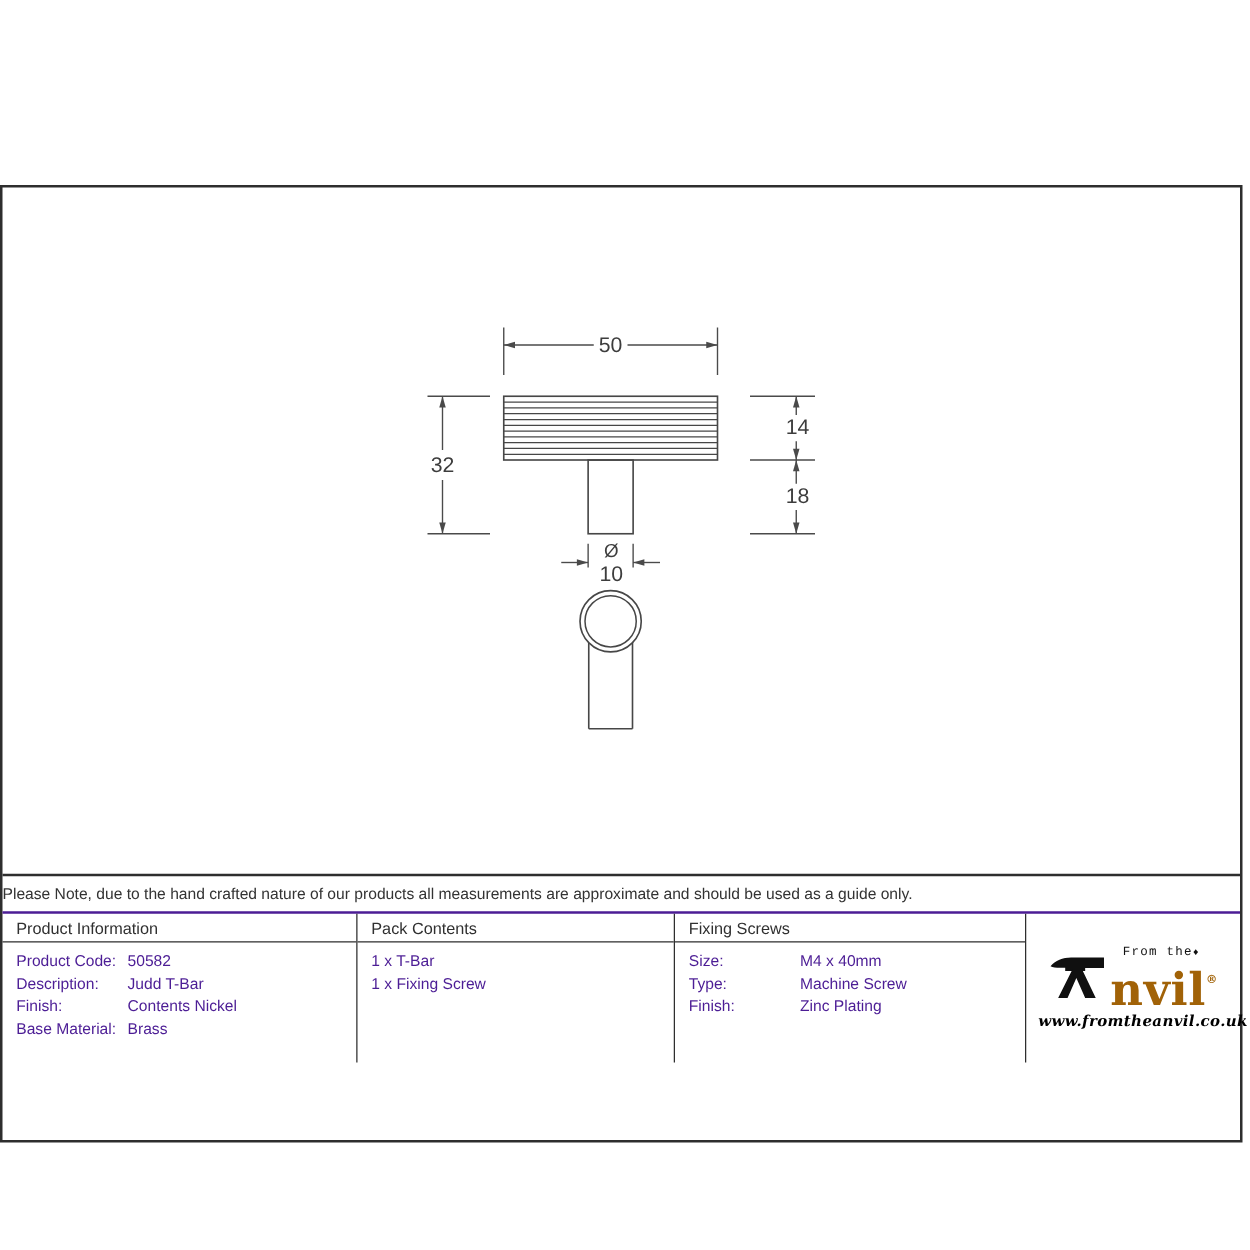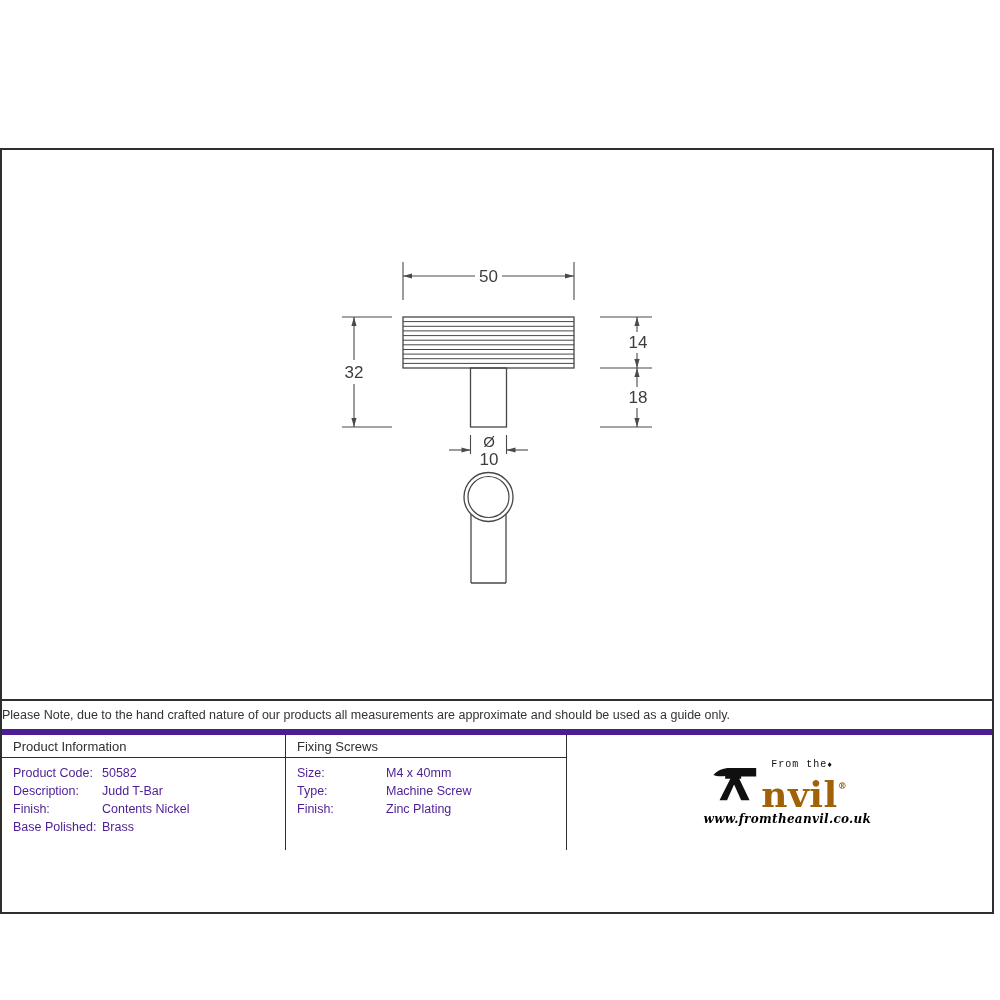--- a/index.html
+++ b/index.html
@@ -13,21 +13,21 @@
   .drawing-area { position:relative; height:549px; width:100%; }
   .drawing-area svg { display:block; }
 
   .dim-text { font-family:"Liberation Sans", sans-serif; font-size:17px; fill:#3d3d3d;
     text-anchor:middle; dominant-baseline:central; }
   .dim-text.small { font-size:15px; }
 
   .note-row { height:30px; border-top:2px solid #2e2e2e; display:flex; align-items:center;
     padding-left:0; font-size:12.5px; color:#333333; }
 
-  .spec-table { display:flex; height:121px; border-top:6px solid #4c1d95; width:100%; }
+  .spec-table { display:flex; height:121px; border-top:2px solid #4c1d95; width:100%; }
   .spec-col { height:100%; }
   .spec-col.bordered { border-right:1.5px solid #2e2e2e; }
   .col-product { width:284px; }
   .col-pack { width:254px; }
   .col-fixing { width:281px; }
   .col-logo { flex:1; display:flex; align-items:center; justify-content:center; }
 
   .col-header { height:23px; border-bottom:1.5px solid #2e2e2e; display:flex;
     align-items:center; padding-left:11px; font-size:13px; color:#303030; }
   .col-body { padding:6px 0 0 11px; font-size:12.5px; color:#4c1d95; }
@@ -150,26 +150,33 @@
         </div>
         <div class="spec-row">
           <span class="spec-label">Description:</span>
           <span>Judd T-Bar</span>
         </div>
         <div class="spec-row">
           <span class="spec-label">Finish:</span>
           <span>Contents Nickel</span>
         </div>
         <div class="spec-row">
-          <span class="spec-label">Base Polished:</span>
+          <span class="spec-label">Base Material:</span>
           <span>Brass</span>
         </div>
       </div>
     </div>
 
+    <div class="spec-col bordered col-pack">
+      <div class="col-header">Pack Contents</div>
+      <div class="col-body">
+        <div class="pack-item">1 x T-Bar</div>
+        <div class="pack-item">1 x Fixing Screw</div>
+      </div>
+    </div>
 
     <div class="spec-col bordered col-fixing">
       <div class="col-header">Fixing Screws</div>
       <div class="col-body">
         <div class="spec-row">
           <span class="spec-label">Size:</span>
           <span>M4 x 40mm</span>
         </div>
         <div class="spec-row">
           <span class="spec-label">Type:</span>

